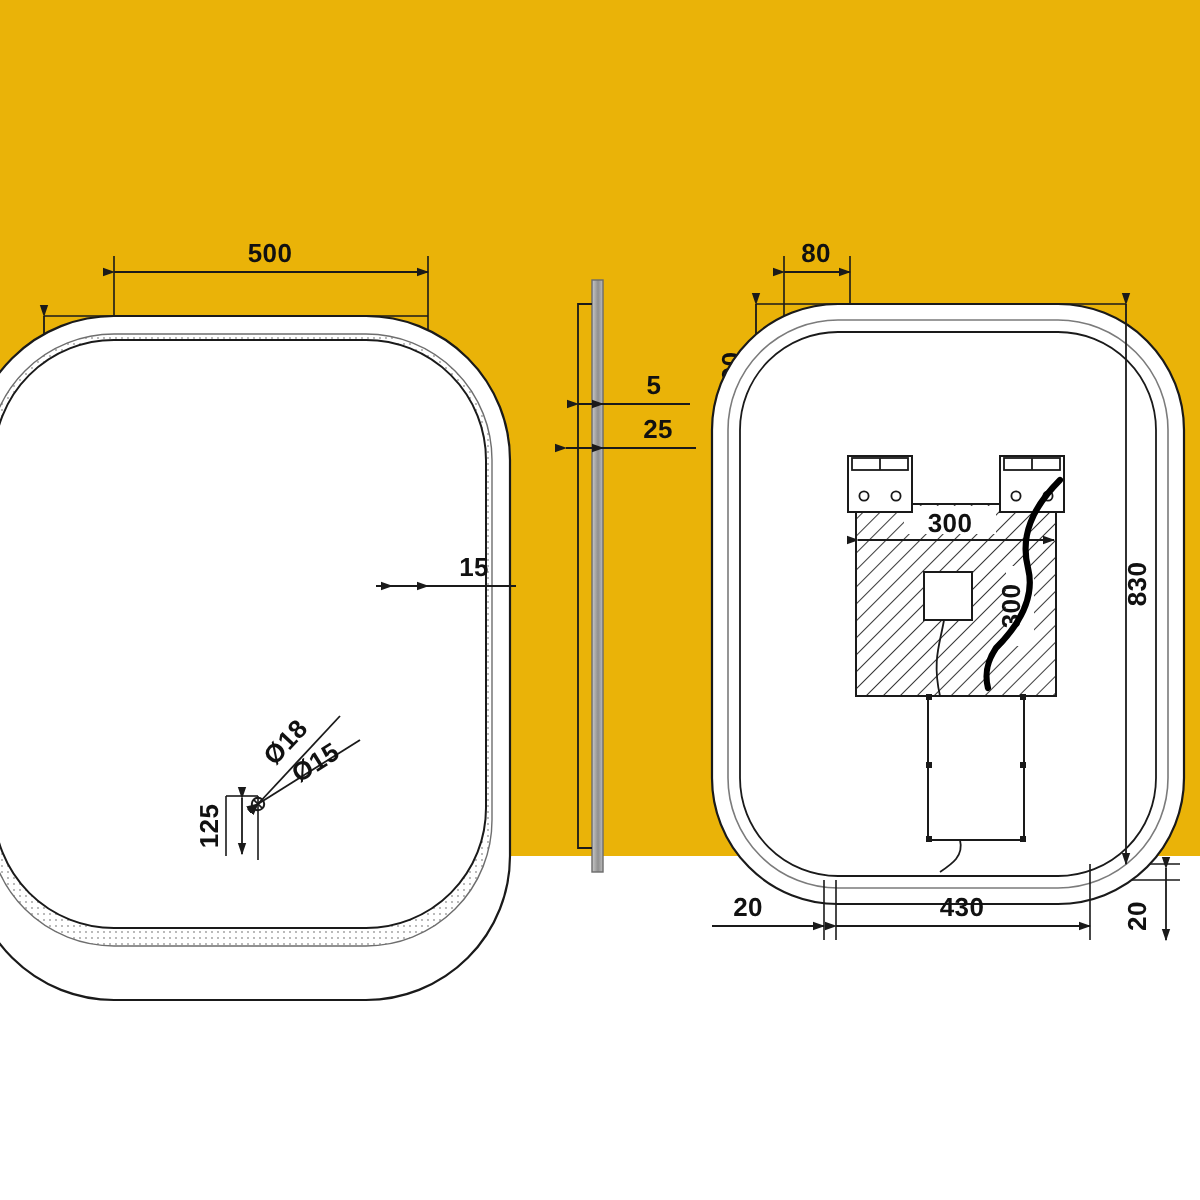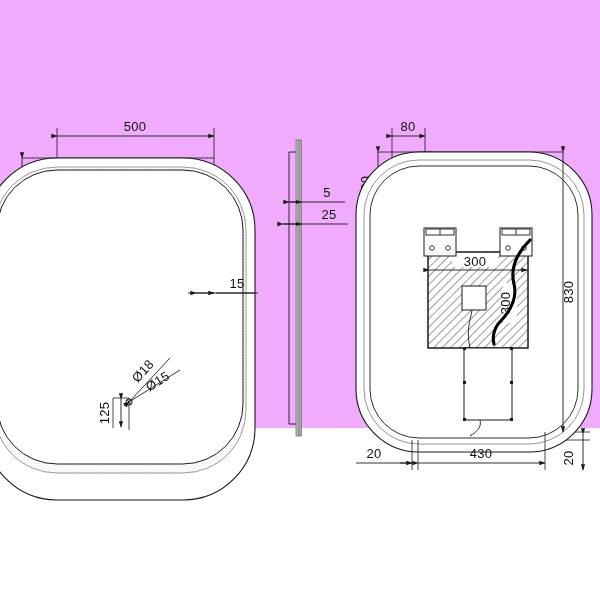--- a/index.html
+++ b/index.html
@@ -2,21 +2,21 @@
 <html><head>
 <meta charset="utf-8">
 <title>Technical Drawing</title>
 <style>
   html,body{margin:0;padding:0;background:#ffffff;}
   body{
     width:600px;height:600px;overflow:hidden;
     font-family:"Liberation Sans", sans-serif;
     color:#1a1a1a;
   }
-  #sheet{position:relative;width:600px;height:428px;background:#f0abfc;}
+  #sheet{position:relative;width:600px;height:428px;background:#eab308;font-weight:bold;}
   #sheet svg{display:block;}
   .dimtext{
     font-family:"Liberation Sans", sans-serif;
     font-size:13px;
     fill:#111111;
     letter-spacing:0.2px;
   }
 </style>
 </head>
 <body>

